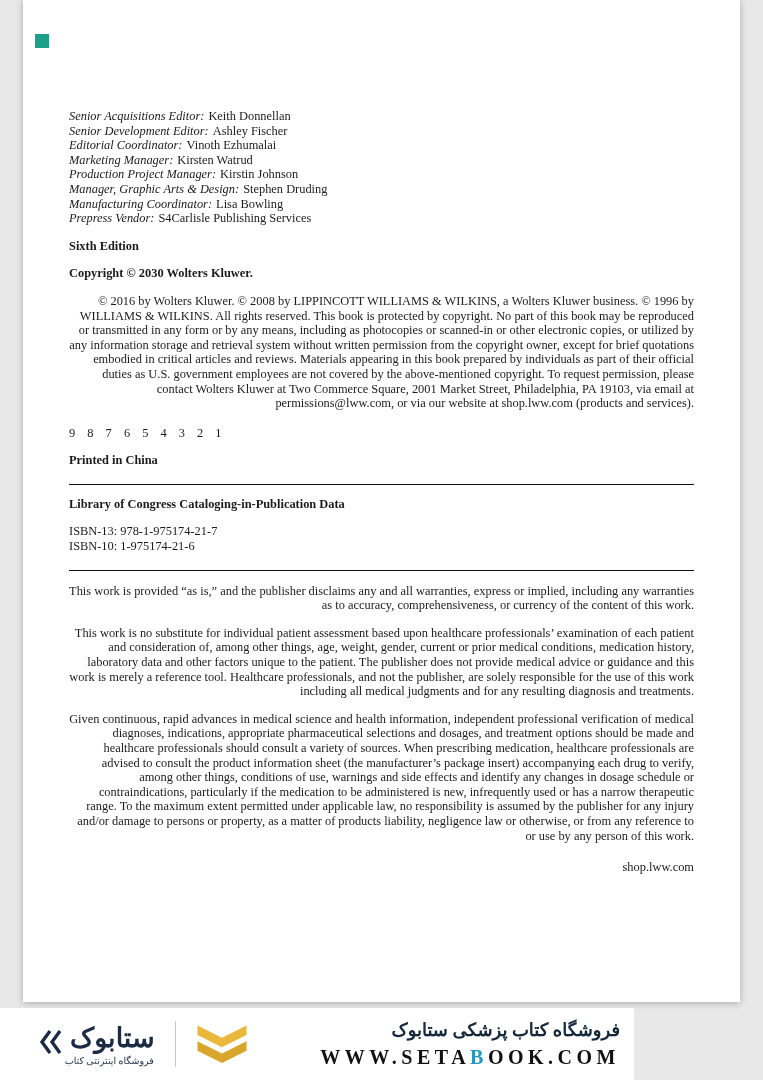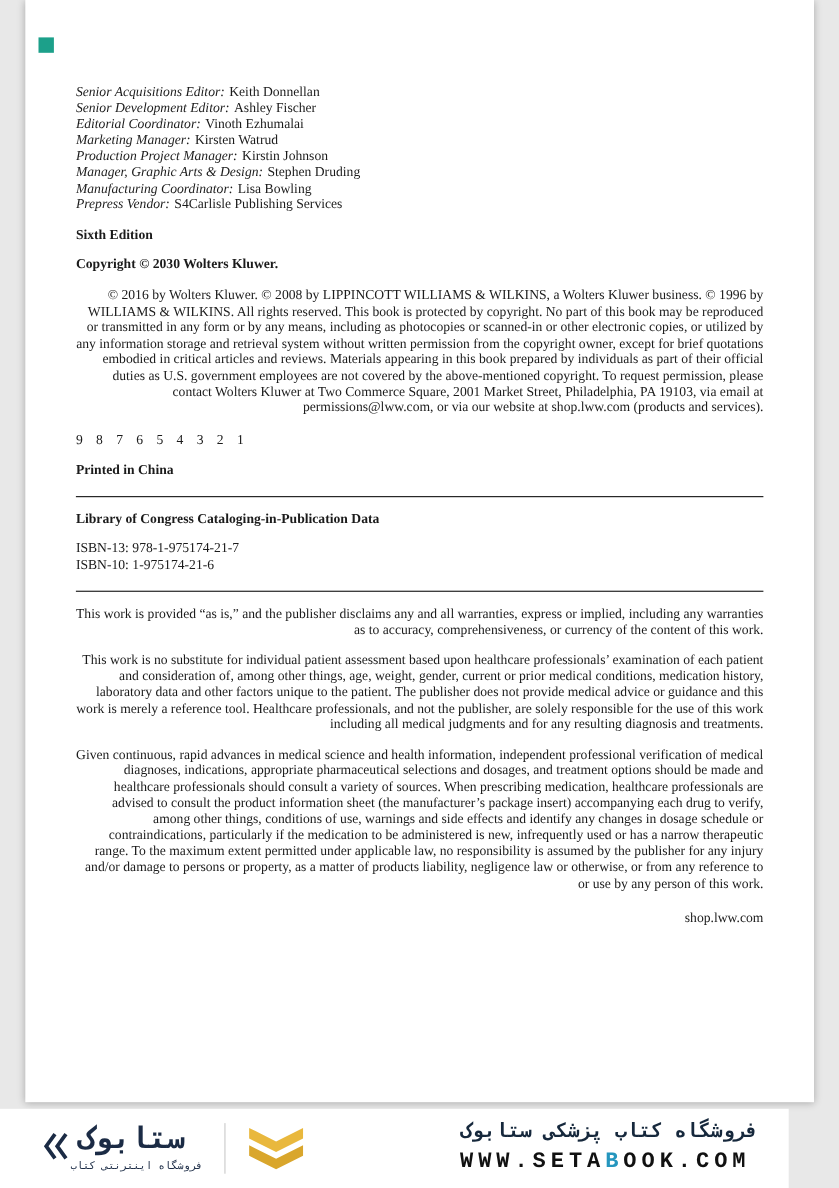--- a/index.html
+++ b/index.html
@@ -20,21 +20,21 @@
   }
   .marker {
     position: absolute;
     left: 12px; top: 34px;
     width: 14px; height: 14px;
     background: #1ca08a;
   }
   .content {
     position: absolute;
     left: 46px; right: 46px; top: 0;
-    padding-top: 76px;
+    padding-top: 109px;
     font-size: 12.4px;
     line-height: 14.6px;
     color: #1b1b1b;
     text-align: left;
   }
   .credits p { margin: 0; }
   .credits i { font-style: italic; margin-right: 4px; }
   .line { margin: 13px 0 0 0; font-weight: bold; }
   .para { margin: 13px 0 0 0; text-align: right; }
   .run-numbers { margin: 15px 0 0 0; word-spacing: 9px; }
@@ -48,25 +48,25 @@
   .isbn-block { margin: 13px 0 0 0; }
   .isbn-block p { margin: 0; }
   .website-center {
     margin: 17px 0 0 0;
     text-align: right;
   }
   
   .footer {
     position: absolute;
     left: 0; bottom: 0;
-    width: 717px; height: 72px;
+    width: 634px; height: 72px;
     background: #ffffff;
     display: flex;
     align-items: center;
-    font-family: Liberation Mono, monospace;
+    font-family: Liberation Serif, serif;
   }
   .footer-left {
     display: flex;
     align-items: center;
     margin-left: 38px;
   }
   .logo-stack { text-align: center; }
   .logo-row { display: flex; align-items: center; }
   .logo-word {
     font-size: 27px;
@@ -80,22 +80,22 @@
     color: #1b2b45;
     margin-top: 2px;
   }
   .footer-divider {
     width: 1px; height: 46px;
     background: #c9c9c9;
     margin: 0 18px 0 20px;
   }
   .footer-right {
     margin-left: auto;
-    margin-right: 28px;
-    text-align: left;
+    margin-right: 14px;
+    text-align: right;
   }
   .store-title {
     font-size: 18px;
     font-weight: 600;
     color: #16283c;
     direction: rtl;
     line-height: 22px;
   }
   .store-url {
     font-size: 20px;

